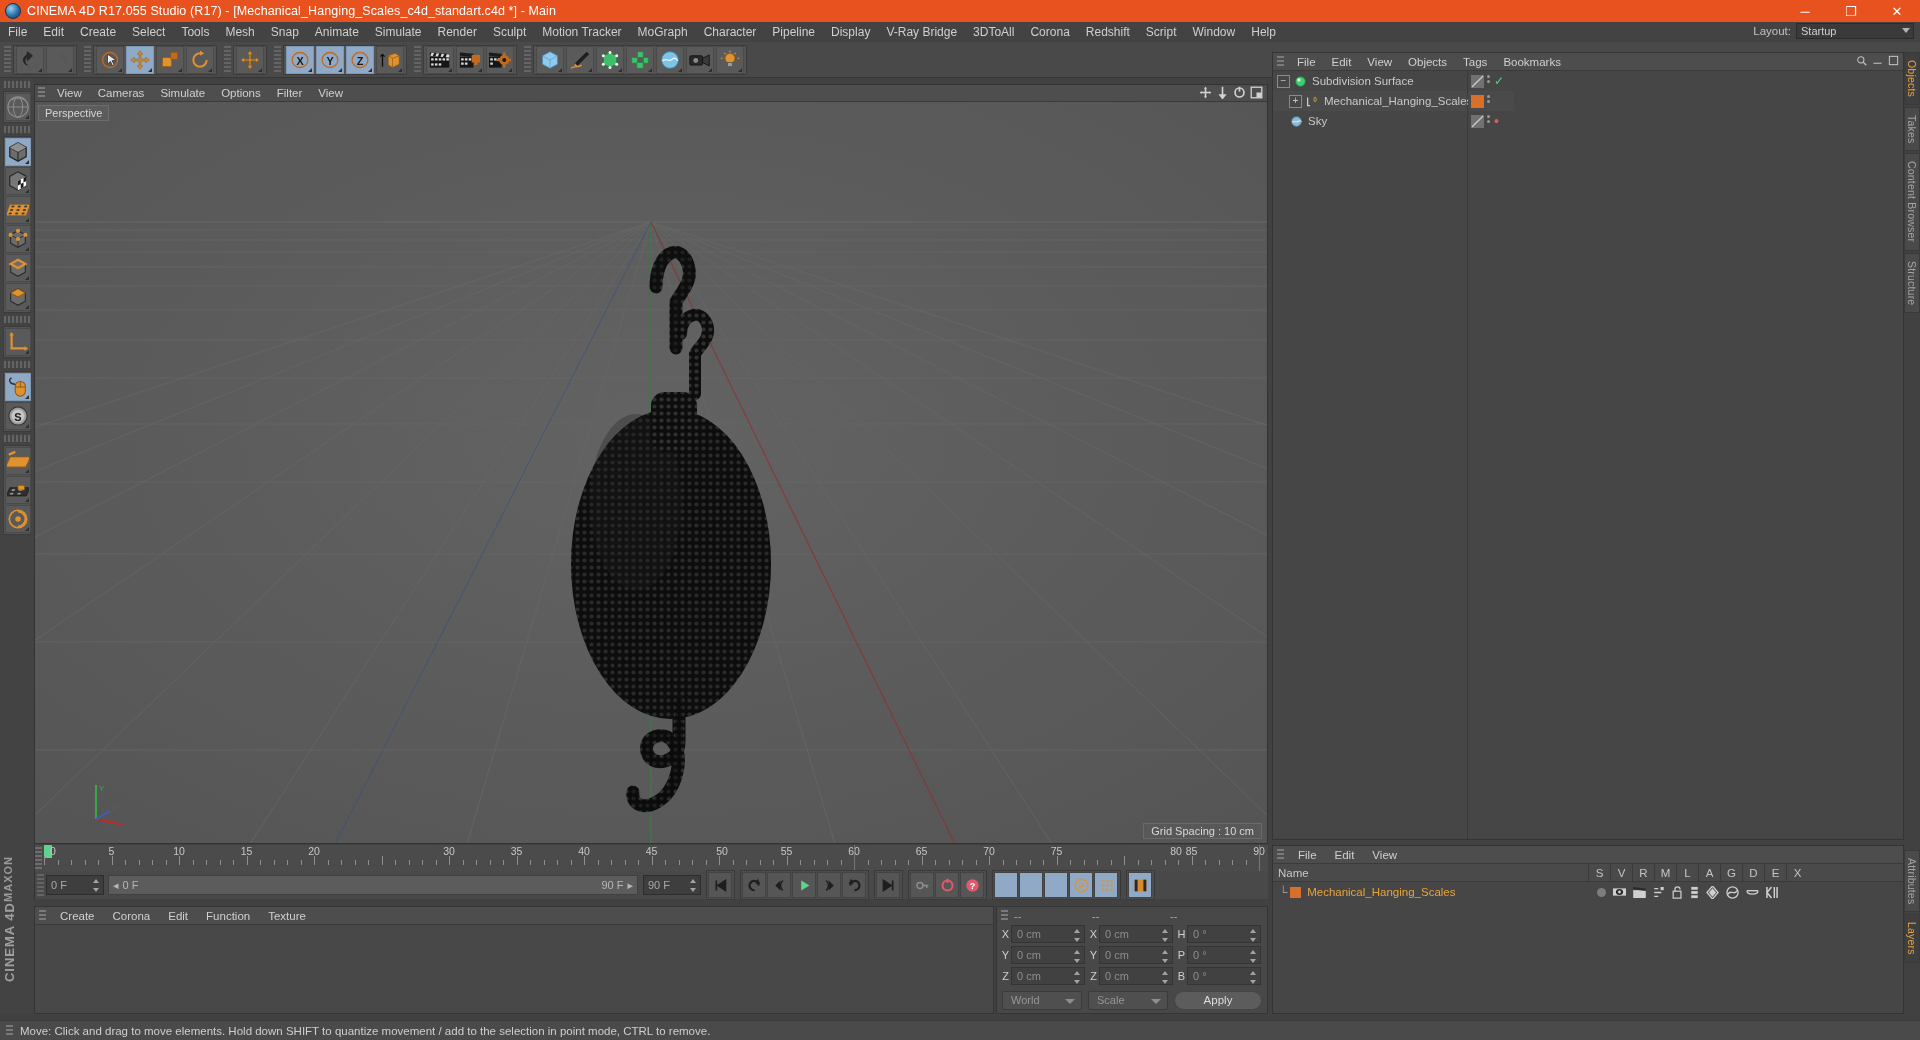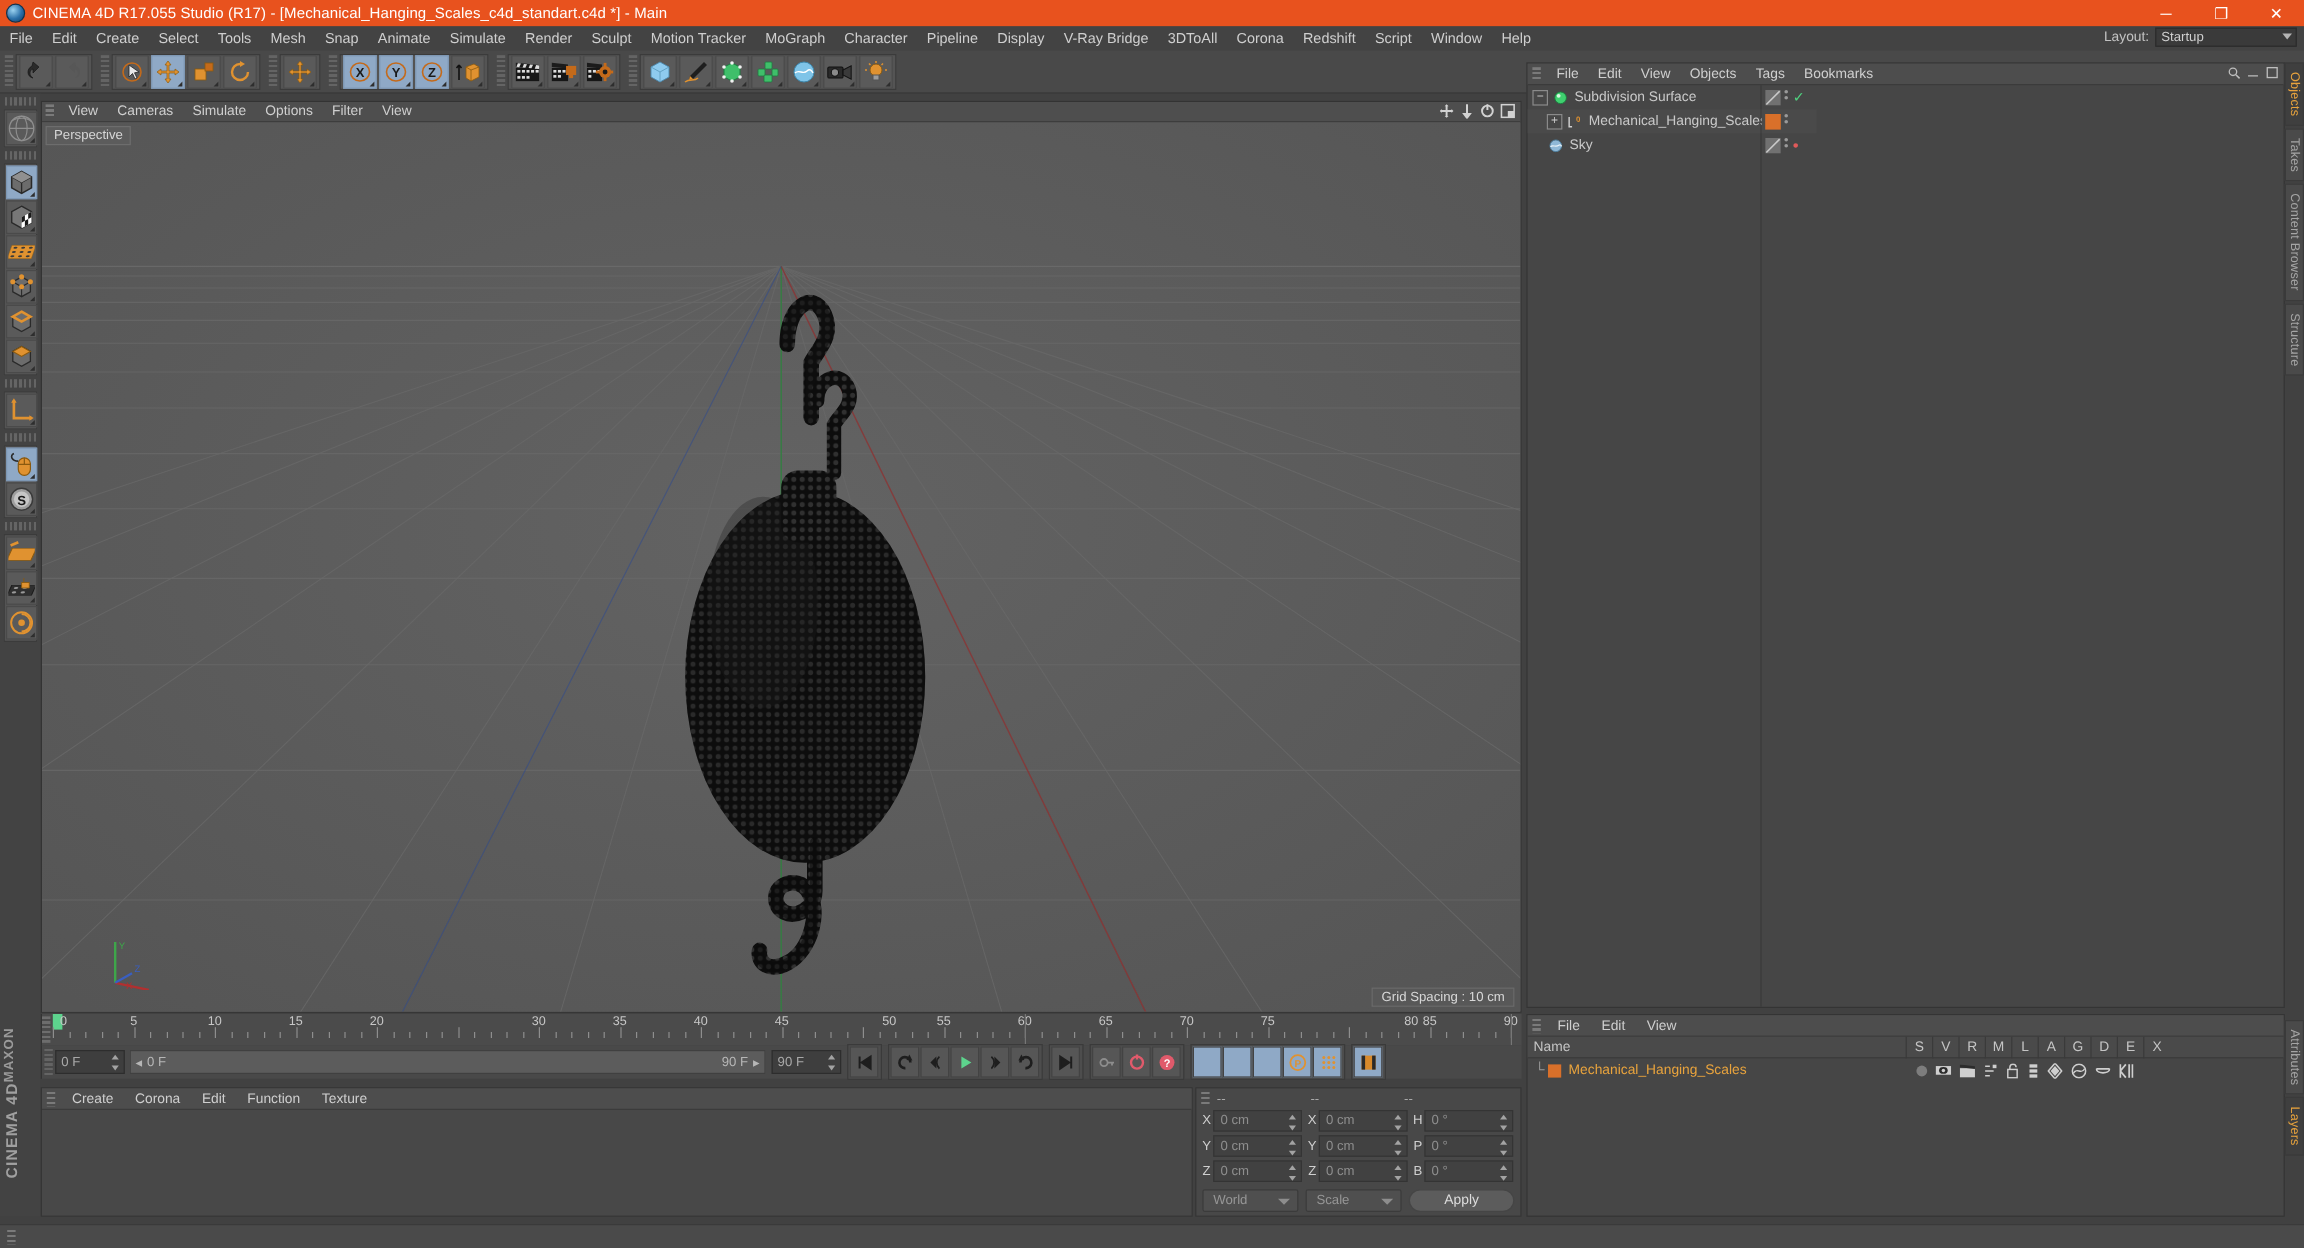--- a/index.html
+++ b/index.html
@@ -823,21 +823,21 @@
       <div class="num" style="left: 6px; transform: none;">0</div>
       <div class="num" style="left: 67.5px;">5</div>
       <div class="num" style="left: 135px;">10</div>
       <div class="num" style="left: 202.5px;">15</div>
       <div class="num" style="left: 270px;">20</div>
       <div class="num" style="left: 337.5px; margin-top: 29px;">25</div>
       <div class="num" style="left: 405px;">30</div>
       <div class="num" style="left: 472.5px;">35</div>
       <div class="num" style="left: 540px;">40</div>
       <div class="num" style="left: 607.5px;">45</div>
-      <div class="num" style="left: 697px;">50</div>
+      <div class="num" style="left: 678px;">50</div>
       <div class="num" style="left: 742.5px;">55</div>
       <div class="num" style="left: 810px;">60</div>
       <div class="num" style="left: 877.5px;">65</div>
       <div class="num" style="left: 945px;">70</div>
       <div class="num" style="left: 1012.5px;">75</div>
       <div class="num" style="left: 1132px;">80</div>
       <div class="num" style="left: 1147.5px;">85</div>
       <div class="num" style="left: 1215px;">90</div>
       <div class="vline" style="left: 810px;"></div>
       <div class="vline" style="left: 1215px;"></div>
@@ -1179,13 +1179,14 @@
     <div class="etab">Content Browser</div>
     <div class="etab">Structure</div>
   </div>
 <div class="edgetabs" id="tabs-bottom" style="top:850px;">
     <div class="etab">Attributes</div>
     <div class="etab act">Layers</div>
   </div>
 
 <div id="status">
   <span class="g"></span>
+  <span class="txt">Move: Click and drag to move elements. Hold down SHIFT to quantize movement / add to the selection in point mode, CTRL to remove.</span>
 </div>
 
 </body></html>

